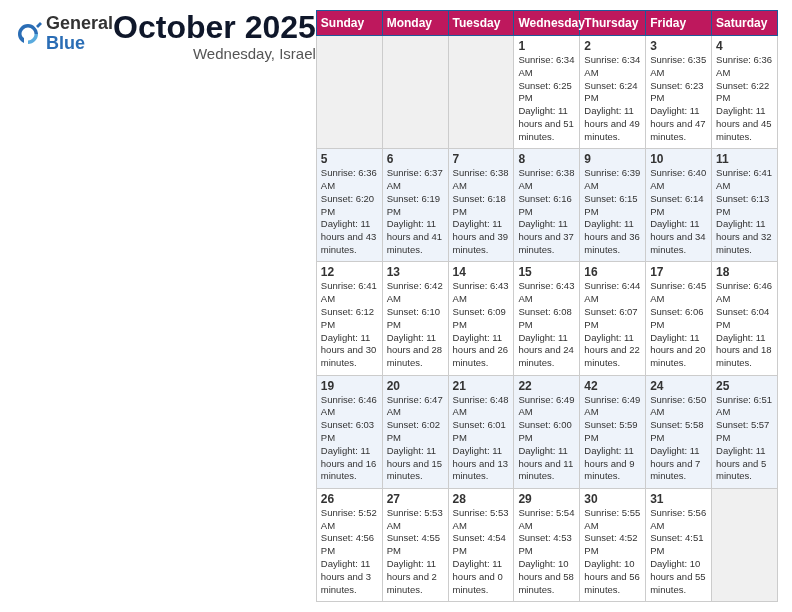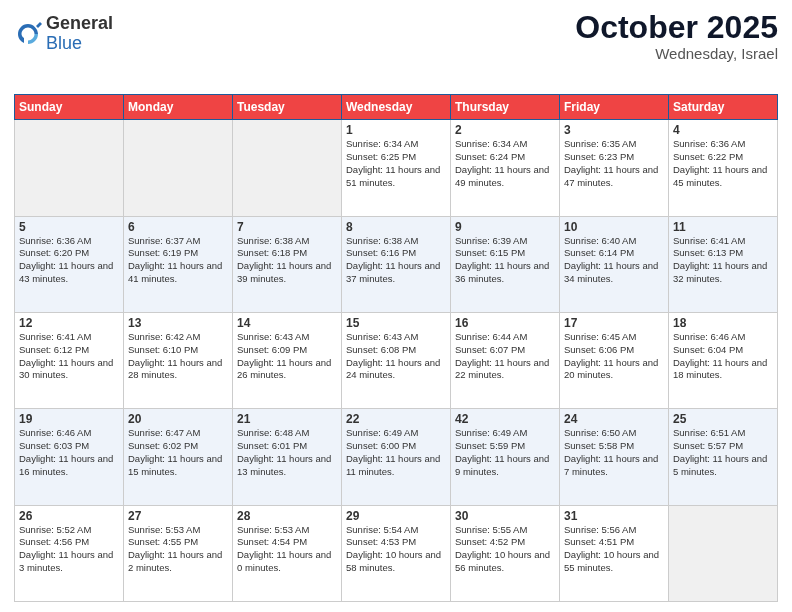--- a/index.html
+++ b/index.html
@@ -8,22 +8,21 @@
       height: 612px;
       font-family: Arial, Helvetica, sans-serif;
       background: #fff;
       overflow: hidden;
     }
     .page {
       width: 792px;
       height: 612px;
       padding: 10px 14px 10px 14px;
       display: flex;
-      flex-direction: column;
-      gap: 26px;
+      flex-direction: row;
     }
     .header {
       display: flex;
       align-items: flex-start;
       justify-content: space-between;
       margin-bottom: 6px;
     }
     .logo {
       display: flex;
       align-items: center;
@@ -34,21 +33,21 @@
       flex-direction: column;
       line-height: 1.1;
     }
     .logo-general {
       font-size: 18px;
       font-weight: bold;
       color: #333;
     }
     .logo-blue {
       font-size: 18px;
-      font-weight: normal;
+      font-weight: bold;
       color: #2a6db5;
     }
     .logo-icon {
       width: 28px;
       height: 28px;
       margin-right: 4px;
     }
     .title-block {
       text-align: right;
     }
@@ -63,21 +62,21 @@
       color: #555;
     }
     .calendar {
       flex: 1;
       border: 1px solid #ccc;
       border-collapse: collapse;
       width: 100%;
       table-layout: fixed;
     }
     .calendar th {
-      background: #ef4444;
+      background: #be185d;
       color: #fff;
       font-size: 12px;
       font-weight: bold;
       padding: 5px 4px;
       text-align: left;
       border: 1px solid #1e5a9a;
     }
     .calendar td {
       border: 1px solid #ccc;
       vertical-align: top;

